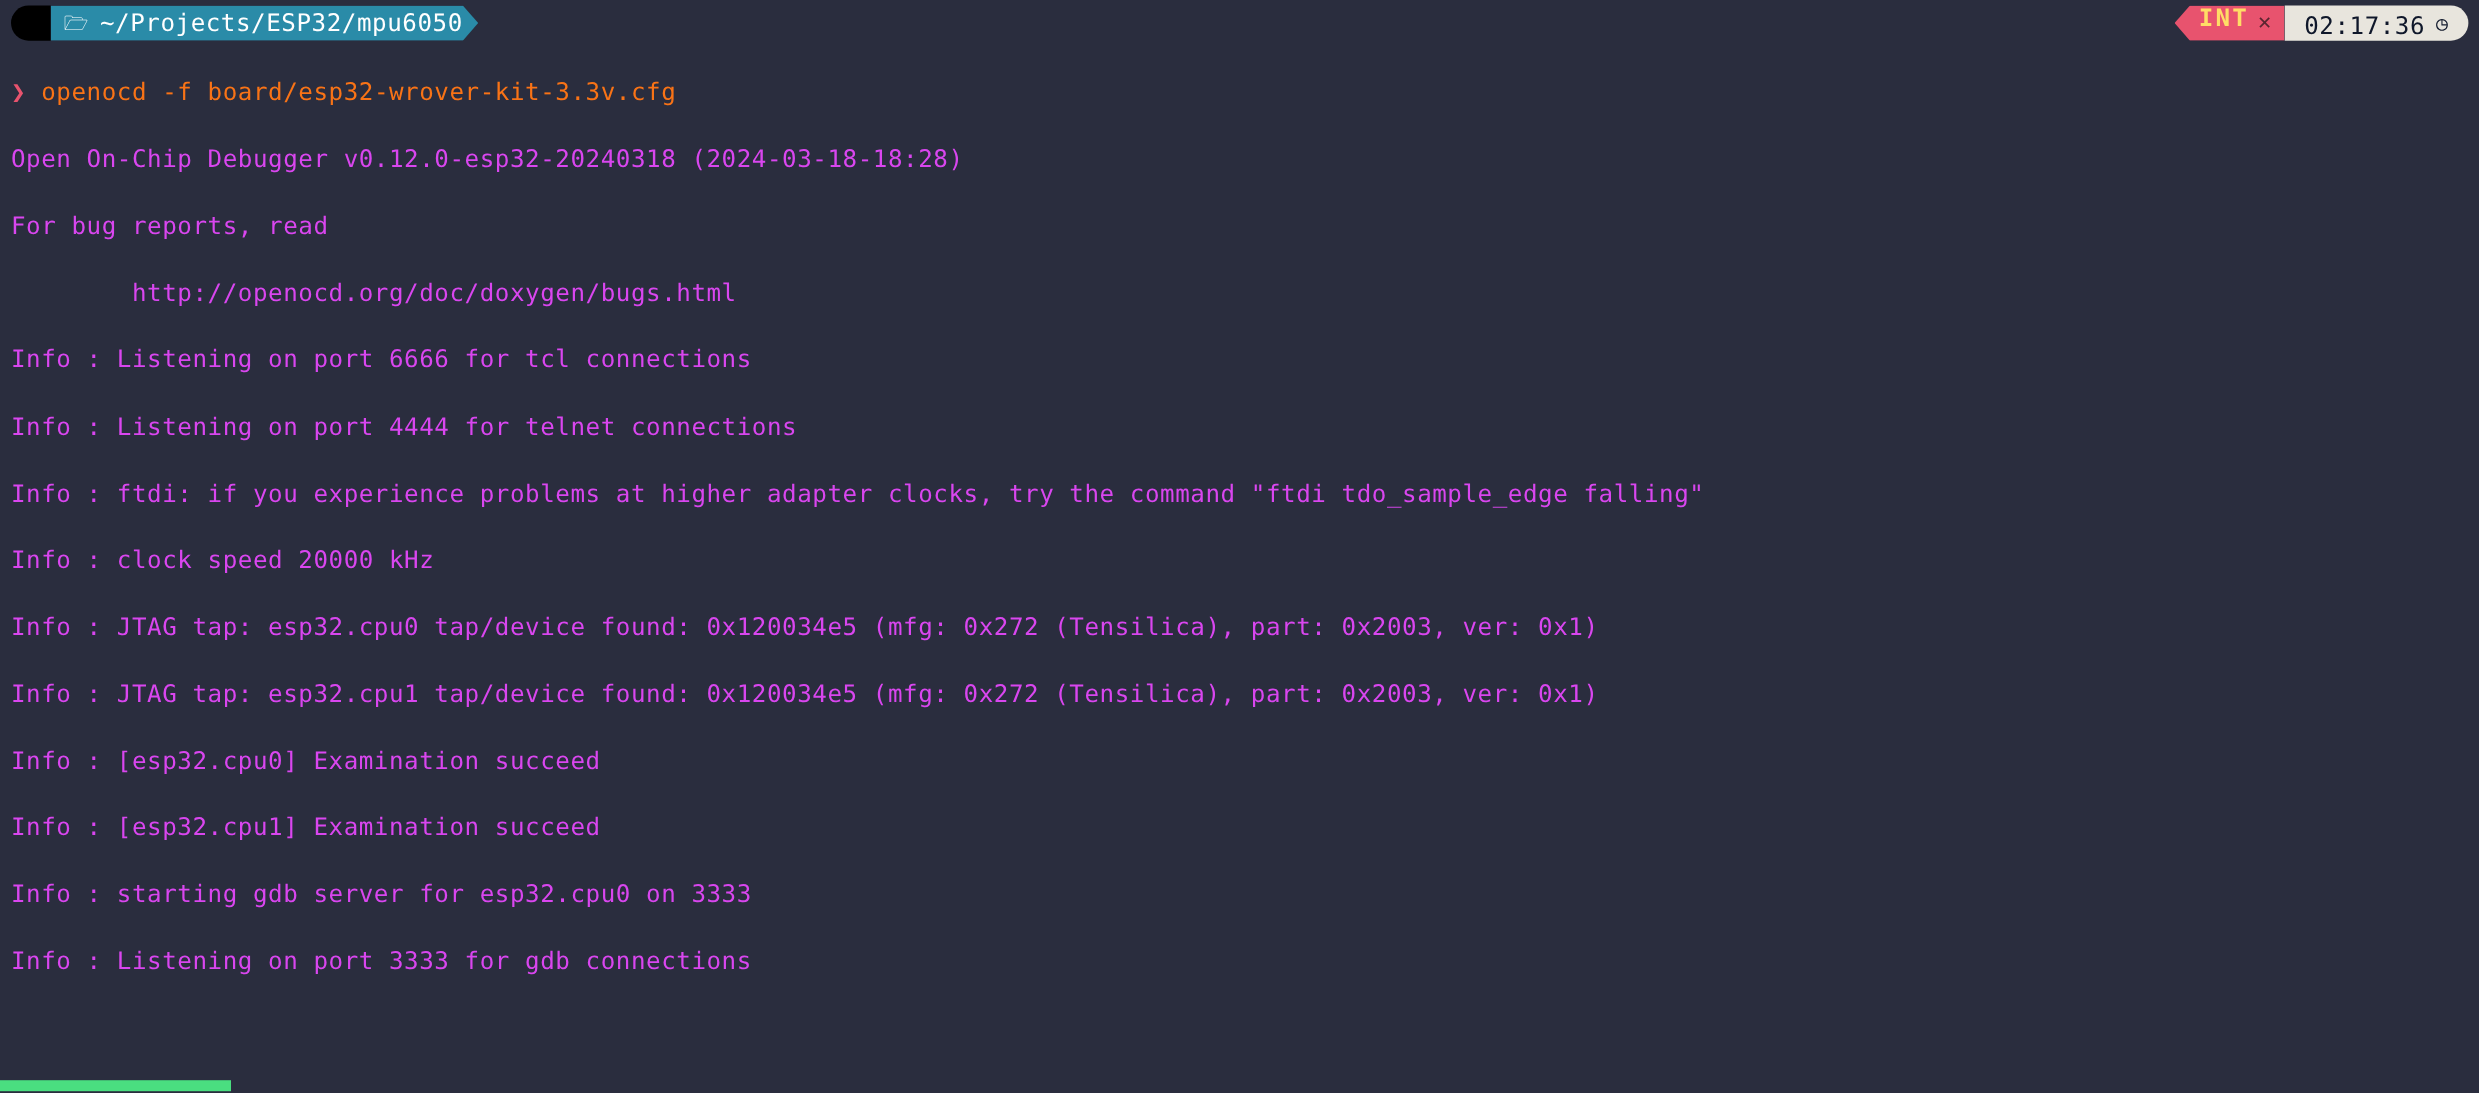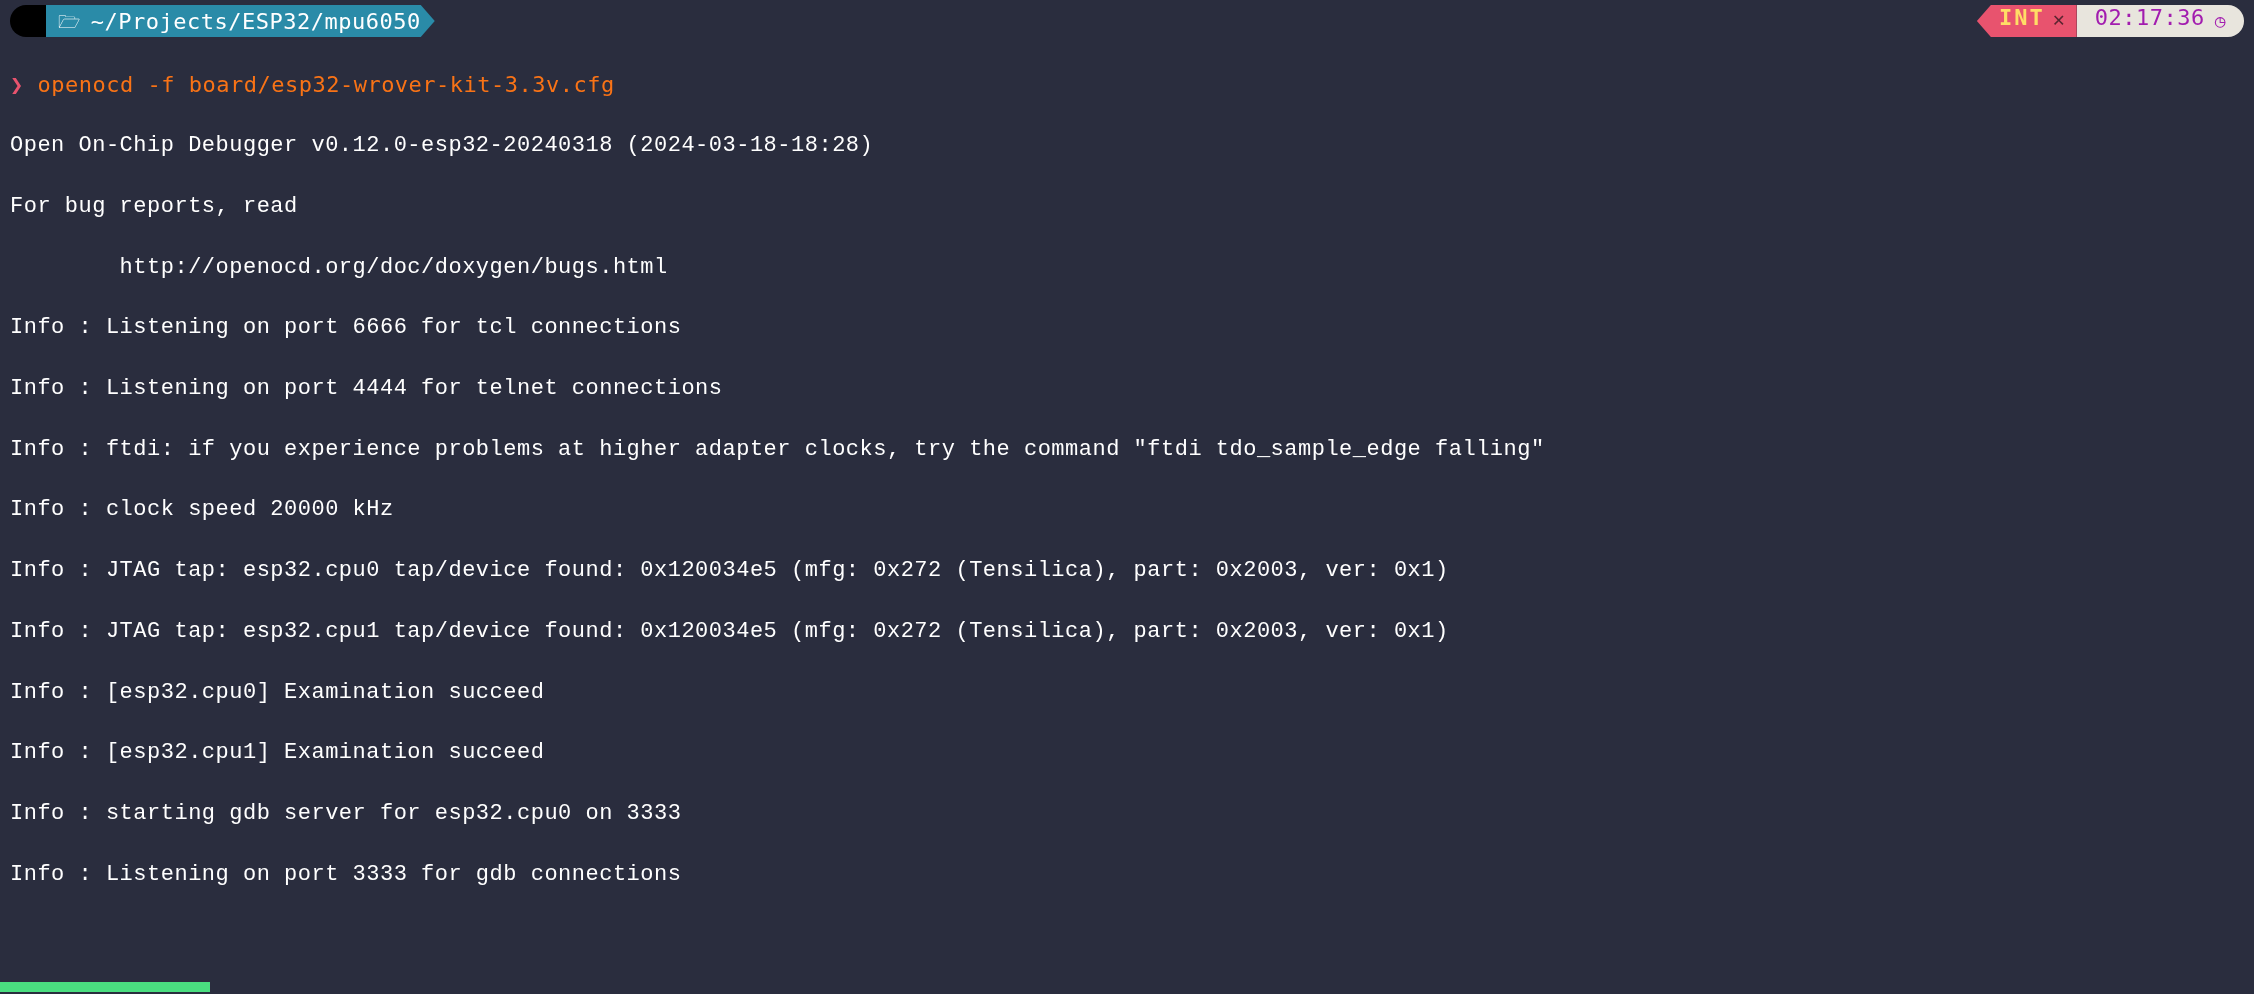--- a/index.html
+++ b/index.html
@@ -88,25 +88,25 @@
     
     .int-badge .close-x {
       margin-left: 8px;
       color: #5a2530;
       font-weight: 900;
       font-size: 20px;
     }
     
     .time-badge {
       background: #e8e5dd;
-      color: #a21caf;
+      color: #0f172a;
       padding: 3px 18px 3px 18px;
       border-radius: 0 18px 18px 0;
       display: flex;
-      align-items: flex-end;
+      align-items: flex-start;
       font-size: 22px;
       height: 32px;
       font-weight: 500;
     }
     
     .time-badge .clock-icon {
       margin-left: 10px;
       font-size: 18px;
     }
     
@@ -120,22 +120,21 @@
     .prompt-char {
       color: #e8536e;
       font-weight: 700;
     }
     
     .command-line {
       color: #f97316;
     }
     
     .output-line {
-      color: #ffffff;
-      font-family: Liberation Mono, monospace;
+      color: #d946ef;
     }
     
     .bottom-bar {
       position: absolute;
       bottom: 0;
       left: 0;
       display: flex;
       align-items: center;
       height: 14px;
     }

